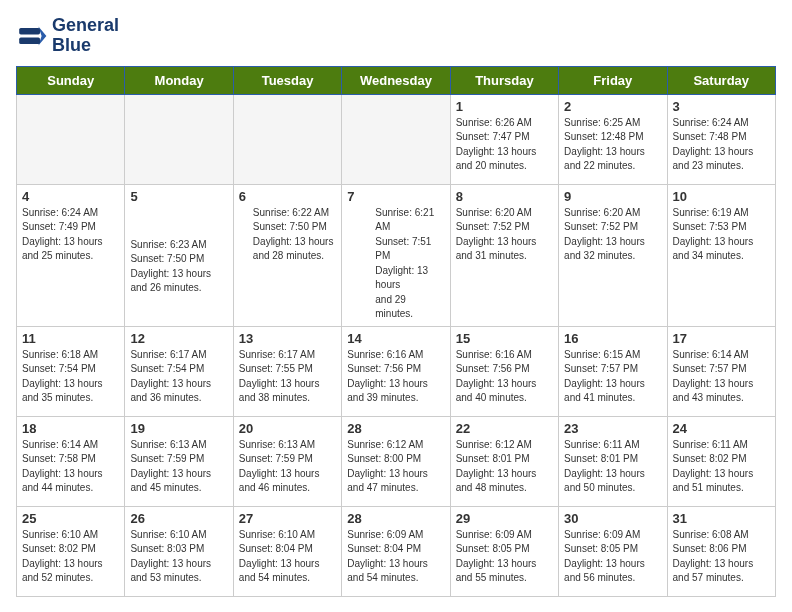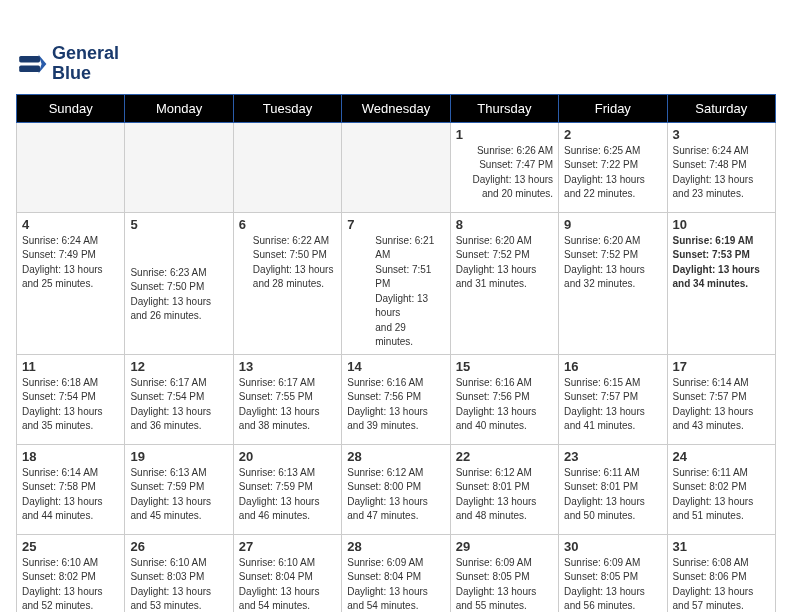--- a/index.html
+++ b/index.html
@@ -13,21 +13,20 @@
     .header {
       display: flex;
       justify-content: space-between;
       align-items: flex-start;
       margin-bottom: 10px;
     }
     .logo {
       display: flex;
       align-items: center;
       gap: 4px;
-      margin-top: 28px;
     }
     .logo-text {
       font-size: 18px;
       font-weight: bold;
       color: #1a3a6c;
       line-height: 1.1;
     }
     .logo-icon {
       width: 32px;
       height: 32px;
@@ -43,24 +42,24 @@
     .location {
       font-size: 15px;
       color: #333;
     }
     table {
       width: 100%;
       border-collapse: collapse;
       table-layout: fixed;
     }
     th {
-      background: #000000;
+      background: #4d7c0f;
       color: #fff;
       font-size: 13px;
-      font-weight: normal;
+      font-weight: bold;
       padding: 6px 16px;
       text-align: center;
       border: 1px solid #2a5caa;
     }
     td {
       border: 1px solid #ccc;
       vertical-align: top;
       padding: 4px 5px;
       font-size: 10.5px;
       color: #222;
@@ -114,29 +113,29 @@
       </tr>
   </thead>
   <tbody id="calendar-body">
   <tr>
         <td class="empty"></td>
         <td class="empty"></td>
         <td class="empty"></td>
         <td class="empty"></td>
         <td>
           <span class="day-num">1</span>
-          <div class="day-info" style="white-space: pre-line; text-align: right;">Sunrise: 6:26 AM
+          <div class="day-info" style="white-space: pre-line;">Sunrise: 6:26 AM
 Sunset: 7:47 PM
 Daylight: 13 hours
 and 20 minutes.</div>
         </td>
         <td>
           <span class="day-num">2</span>
           <div class="day-info" style="white-space: pre-line;">Sunrise: 6:25 AM
-Sunset: 7:22 PM
+Sunset: 12:48 PM
 Daylight: 13 hours
 and 22 minutes.</div>
         </td>
         <td>
           <span class="day-num">3</span>
           <div class="day-info" style="white-space: pre-line;">Sunrise: 6:24 AM
 Sunset: 7:48 PM
 Daylight: 13 hours
 and 23 minutes.</div>
         </td>
@@ -179,21 +178,21 @@
         </td>
         <td>
           <span class="day-num">9</span>
           <div class="day-info" style="white-space: pre-line;">Sunrise: 6:20 AM
 Sunset: 7:52 PM
 Daylight: 13 hours
 and 32 minutes.</div>
         </td>
         <td>
           <span class="day-num">10</span>
-          <div class="day-info" style="white-space: pre-line; font-weight: bold;">Sunrise: 6:19 AM
+          <div class="day-info" style="white-space: pre-line;">Sunrise: 6:19 AM
 Sunset: 7:53 PM
 Daylight: 13 hours
 and 34 minutes.</div>
         </td>
       </tr>
       <tr>
         <td>
           <span class="day-num">11</span>
           <div class="day-info" style="white-space: pre-line;">Sunrise: 6:18 AM
 Sunset: 7:54 PM

